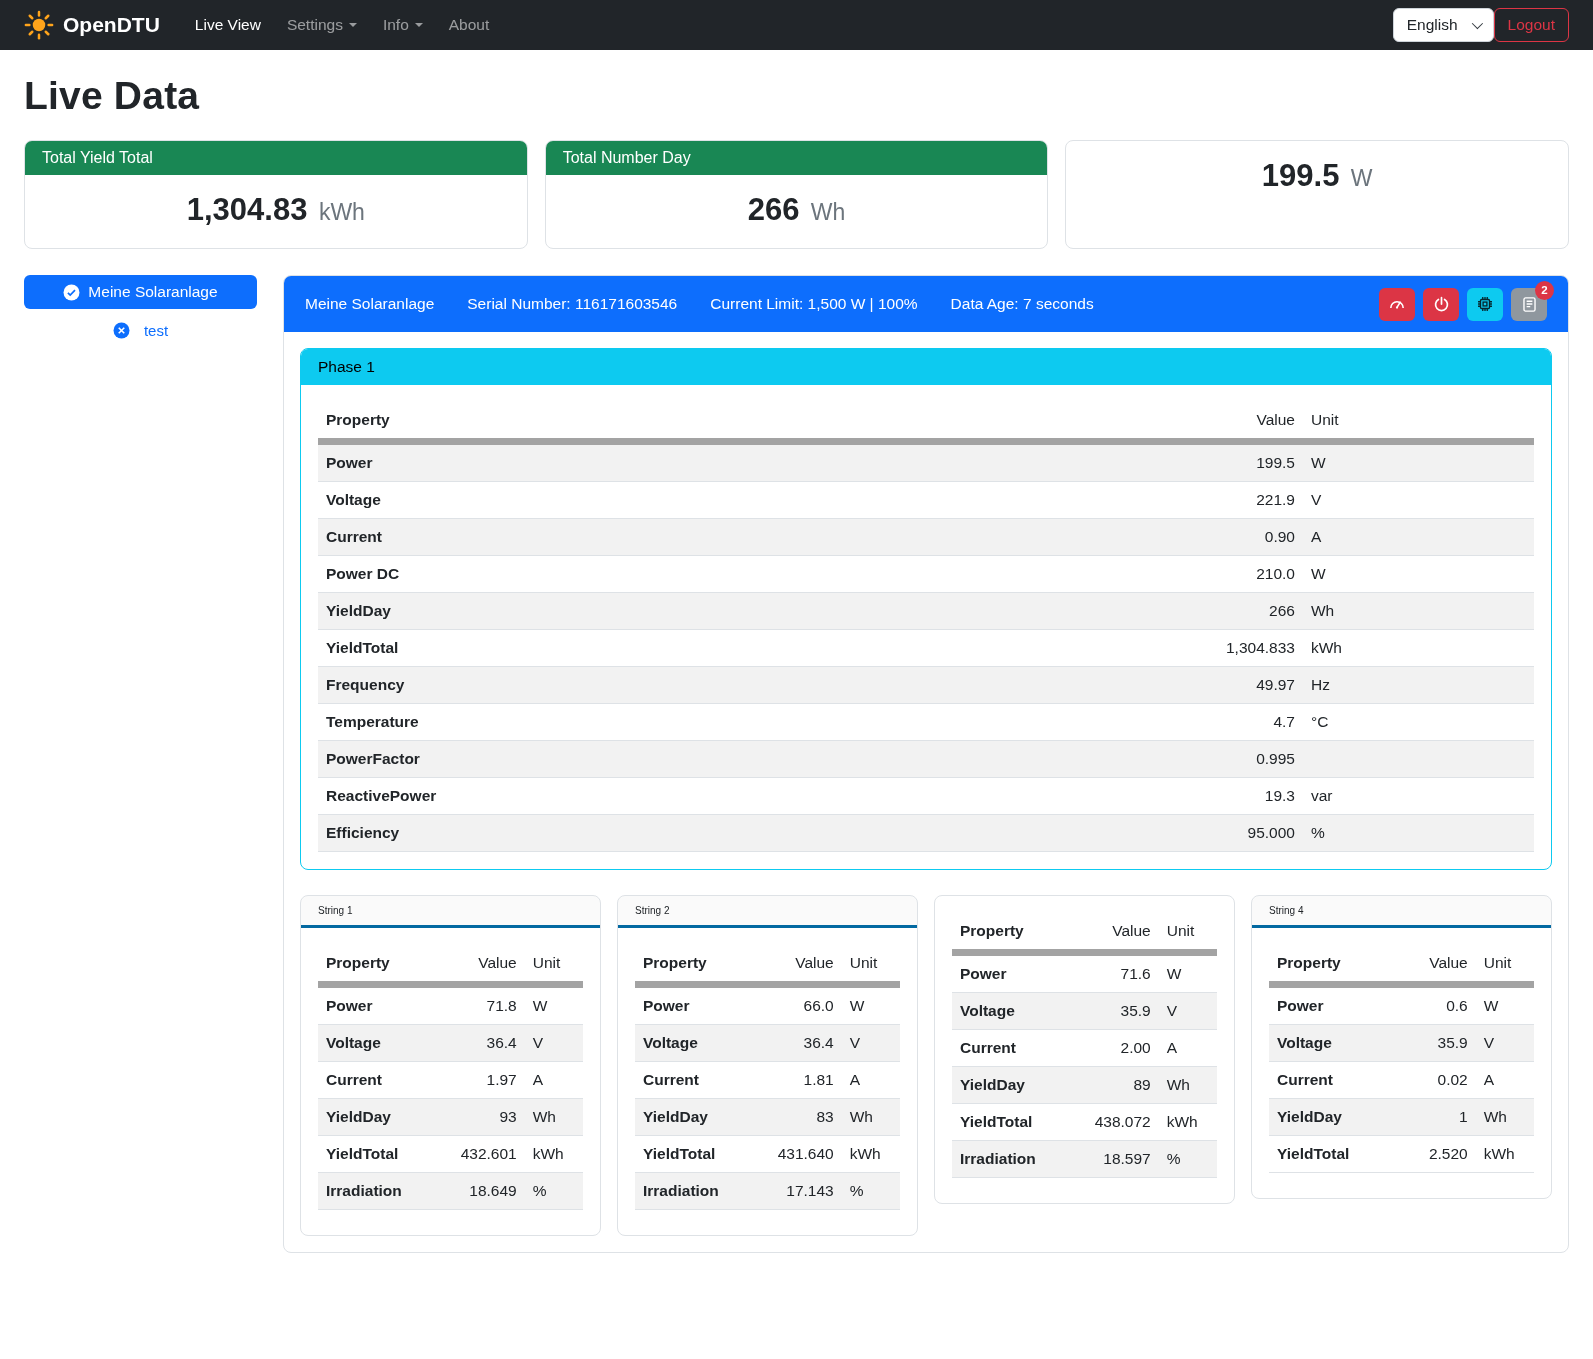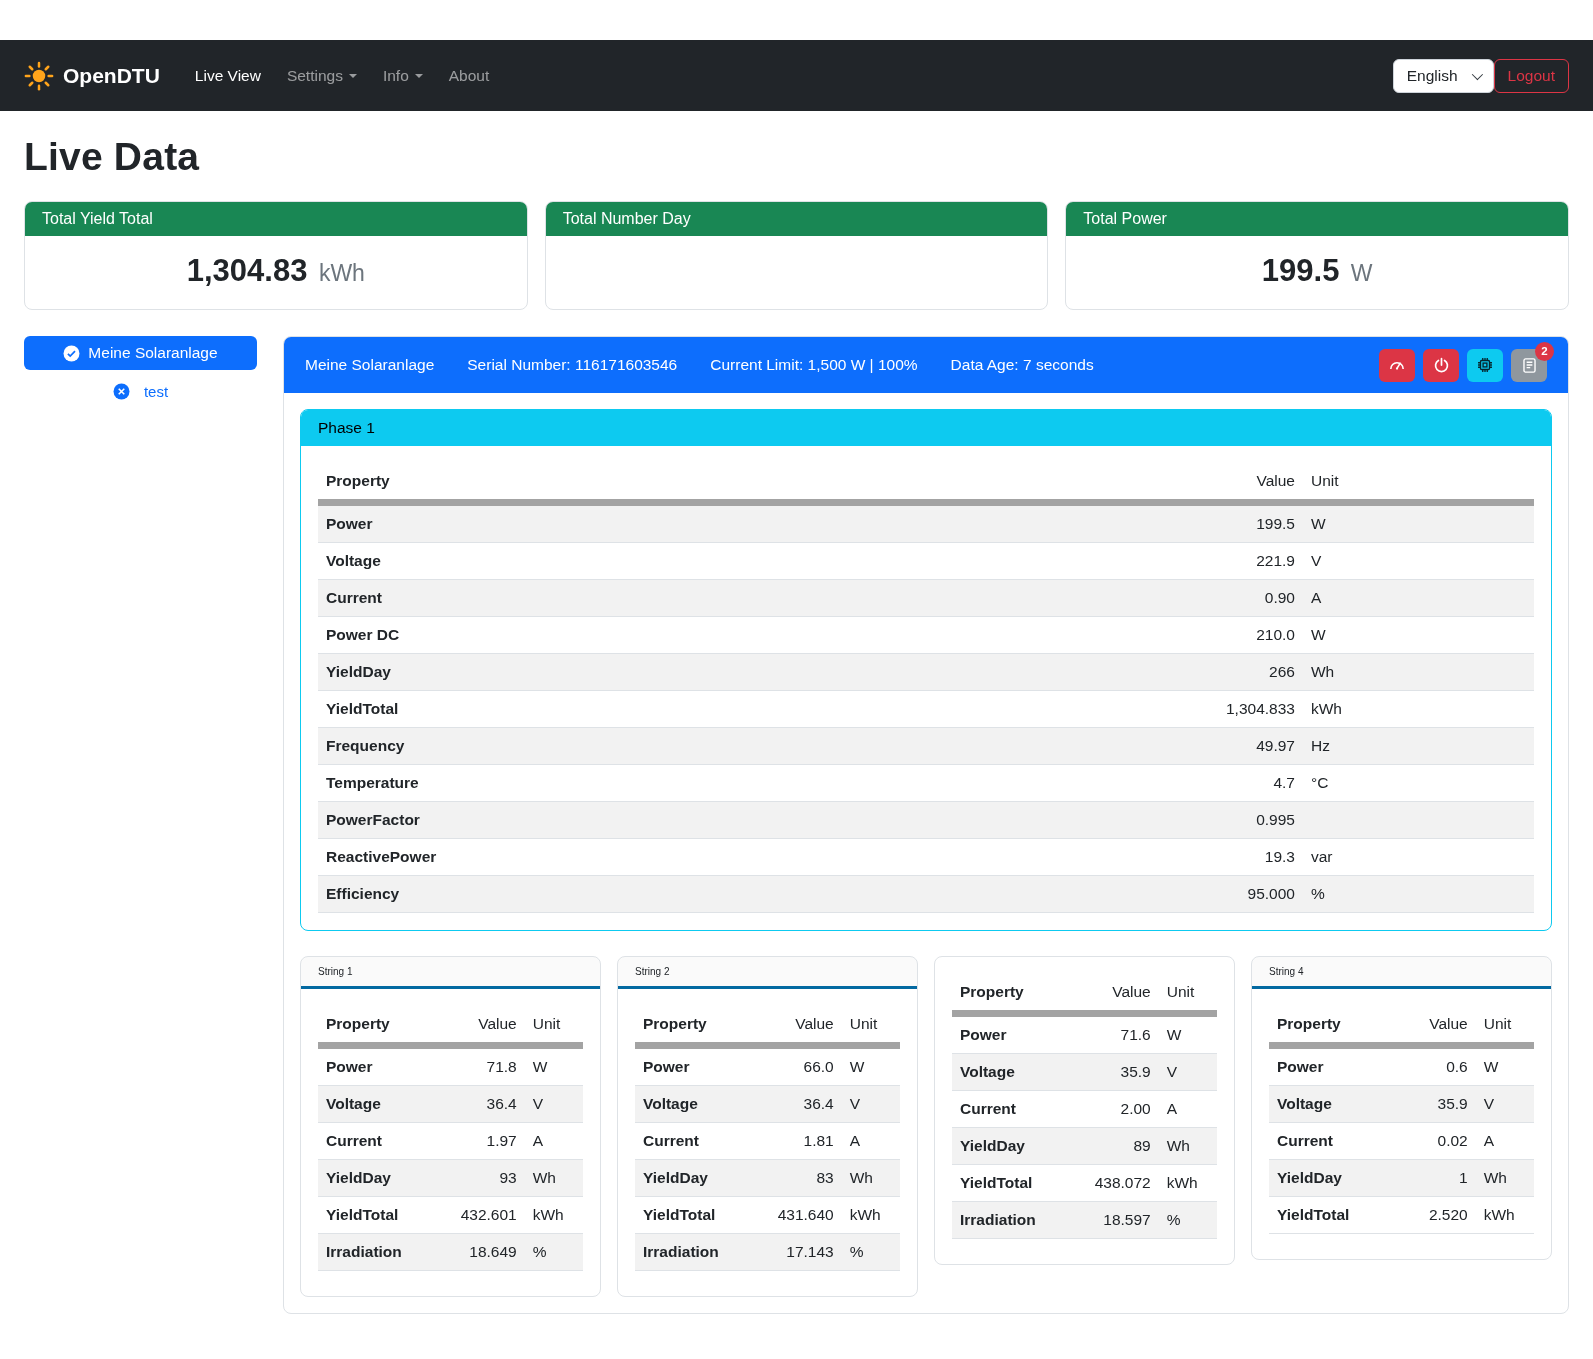--- a/index.html
+++ b/index.html
@@ -7,25 +7,24 @@
   body {
     width: 1593px;
     font-family: "Liberation Sans", "DejaVu Sans", sans-serif;
     color: #212529;
     -webkit-font-smoothing: antialiased;
   }
 
   
   .navbar {
     background: #212529;
-    height: 71px;
+    height: 50px;
     display: flex;
     align-items: center;
     padding: 0 24px;
-    margin-top: 40px;
   }
   .brand {
     display: flex;
     align-items: center;
     gap: 9px;
     color: #fff;
     font-size: 21px;
     font-weight: 700;
     margin-right: 22px;
     cursor: pointer;
@@ -226,23 +225,26 @@
   <div class="cards-row">
     <div class="summary-card">
       <div class="head">Total Yield Total</div>
       <div class="body">
         <span class="summary-value">1,304.83</span>
         <span class="summary-unit">kWh</span>
       </div>
     </div>
     <div class="summary-card">
       <div class="head">Total Number Day</div>
+      <div class="body">
+        <span class="summary-value">266</span>
+        <span class="summary-unit">Wh</span>
+      </div>
     </div>
     <div class="summary-card">
-      <div class="head">Total Power</div>
       <div class="body">
         <span class="summary-value">199.5</span>
         <span class="summary-unit">W</span>
       </div>
     </div>
   </div>
 
   <div class="content-row">
 
     <div class="sidebar">

